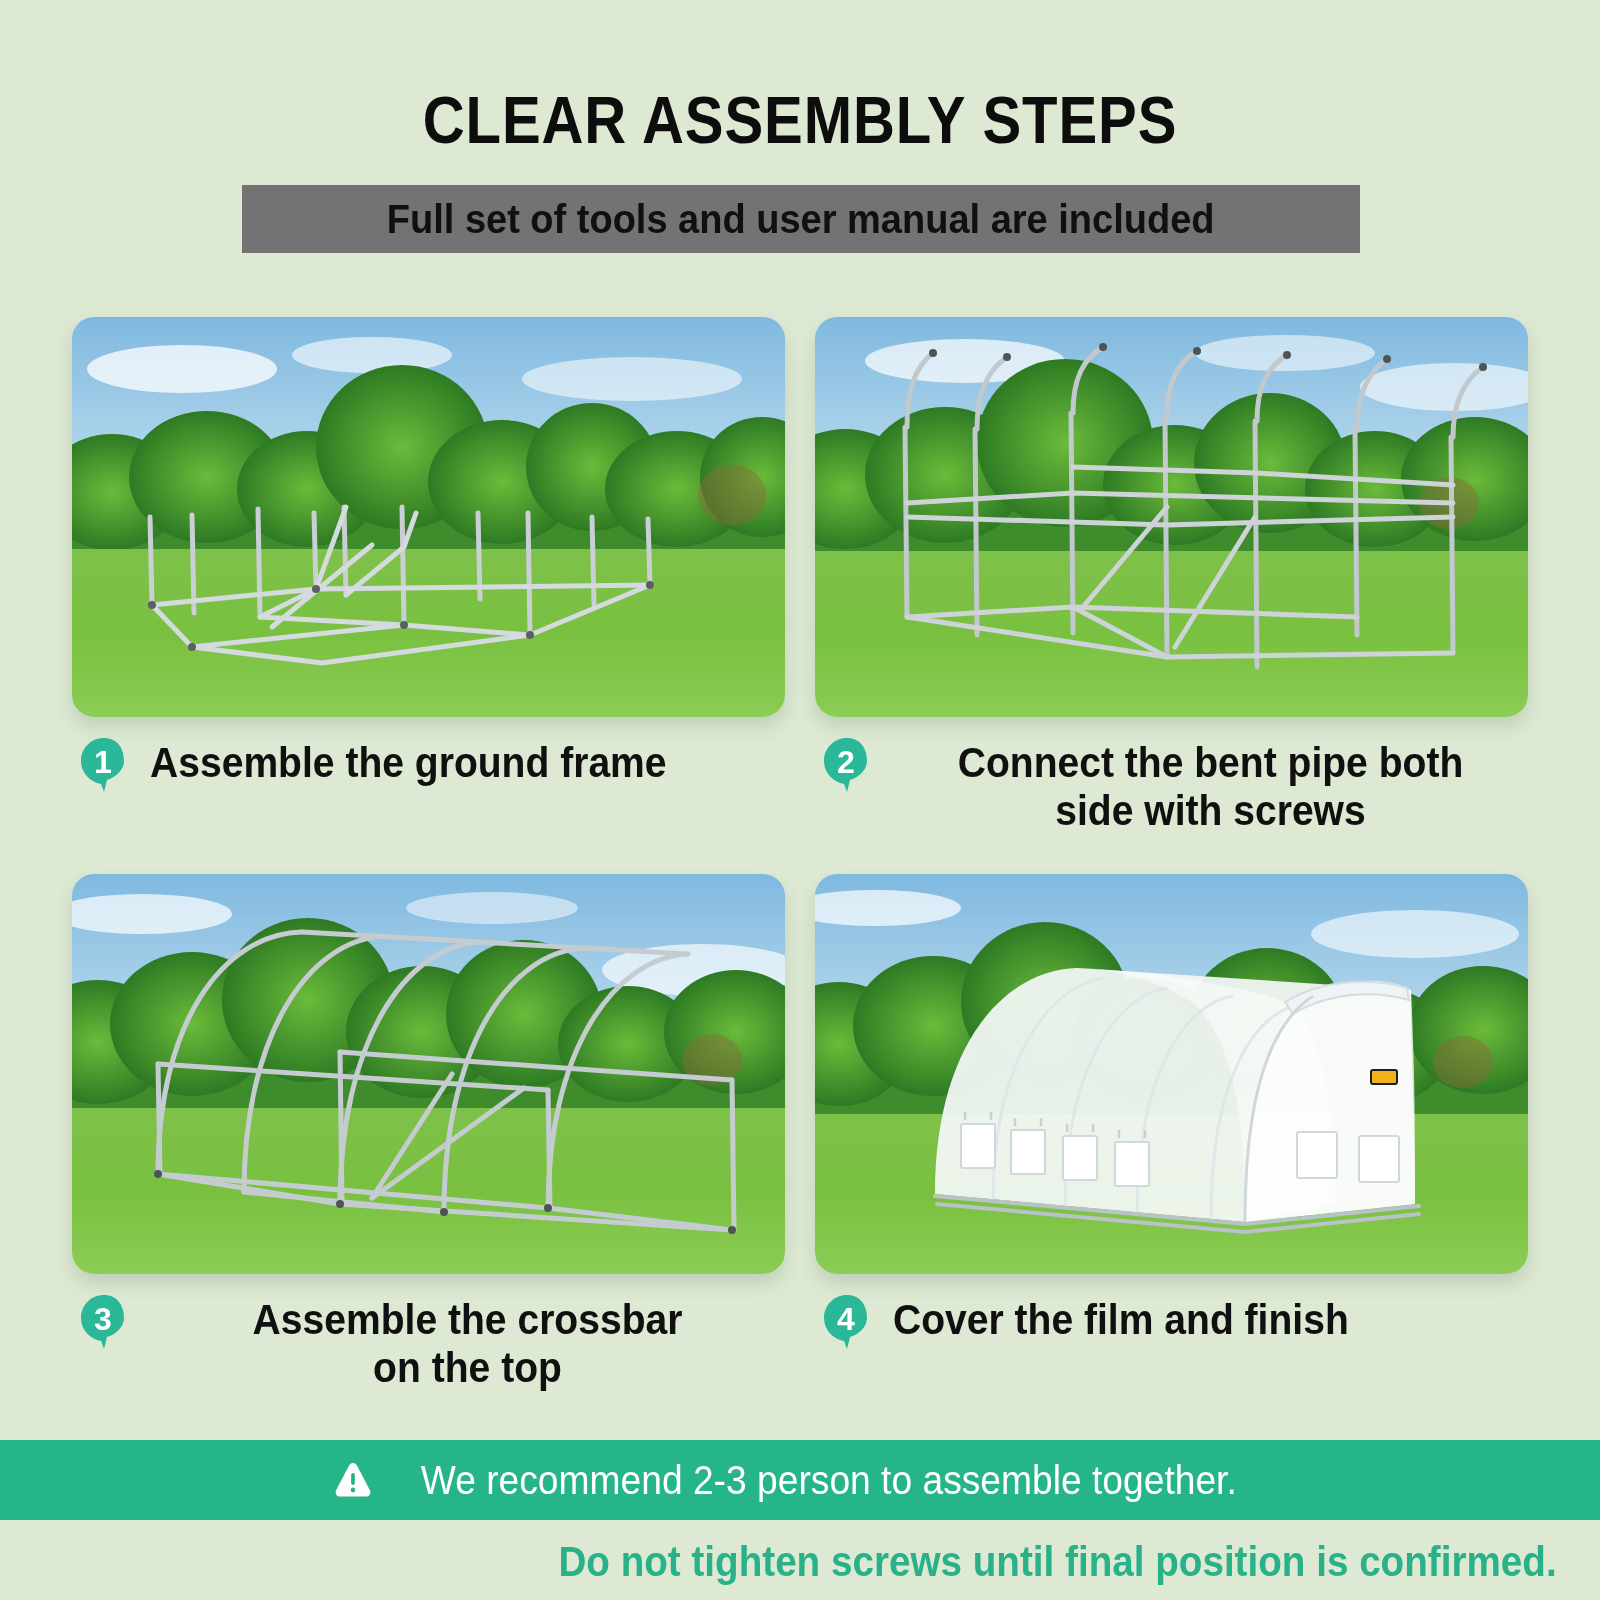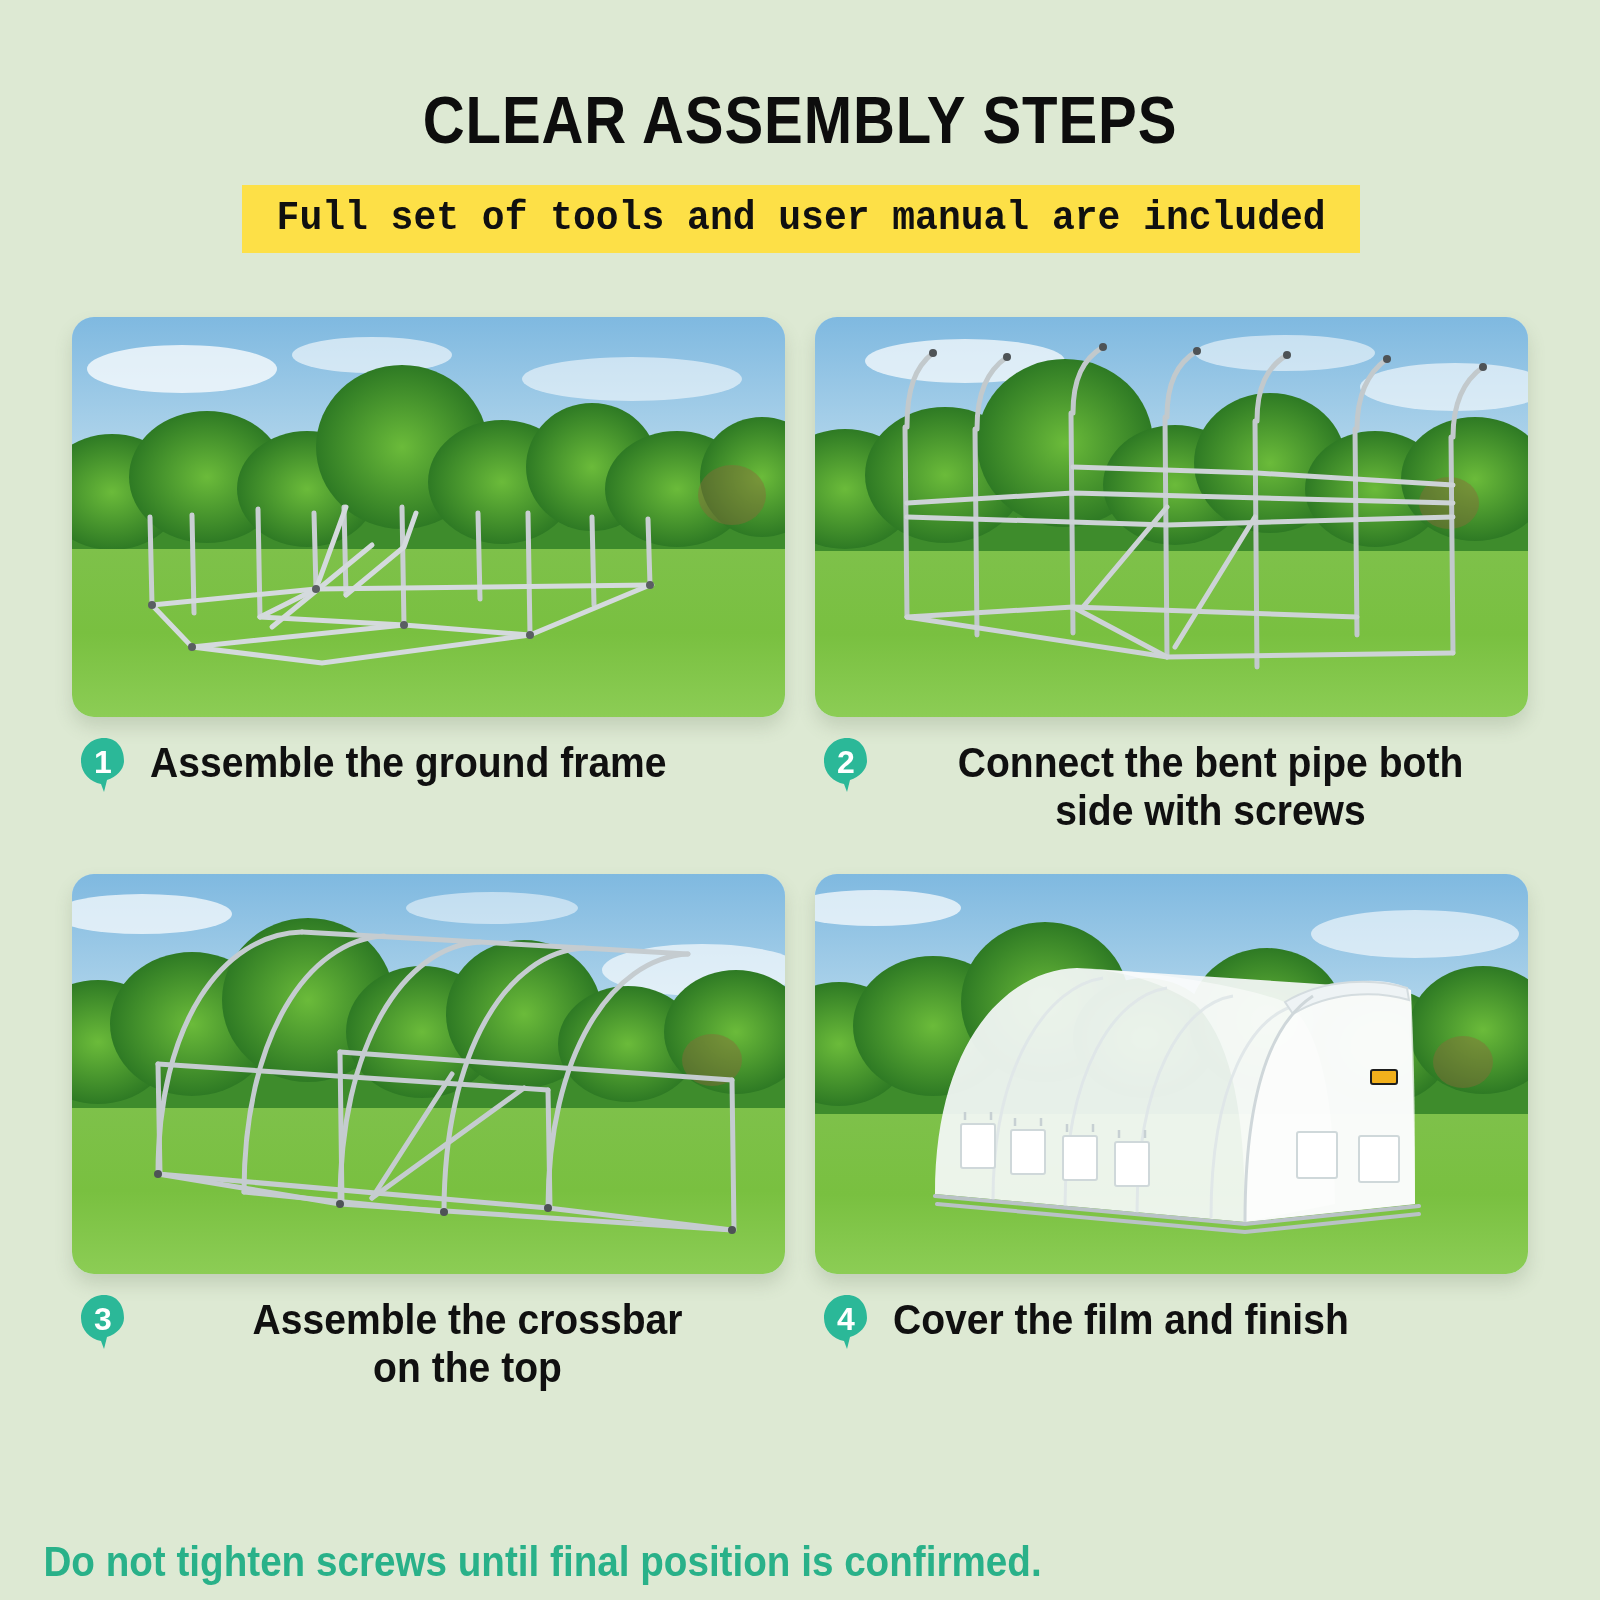--- a/index.html
+++ b/index.html
@@ -16,22 +16,22 @@
     position:absolute;left:0;right:0;top:42px;
     text-align:center;
     font-family:"Liberation Sans", sans-serif;
     font-weight:bold;font-size:66px;line-height:72px;
     letter-spacing:1px;color:#0d0d0d;
     transform:scaleX(.88);transform-origin:center top;
     white-space:nowrap;
   }
   .subbanner{
     position:absolute;left:242px;top:143px;width:1118px;height:68px;
-    background:#fde047;
-    display:flex;align-items:center;justify-content:center;font-family:Liberation Mono, monospace;
+    background:#737373;
+    display:flex;align-items:center;justify-content:center;
   }
   .subbanner span{
     font-weight:bold;font-size:40px;line-height:44px;color:#101010;
     transform:scaleX(.95);white-space:nowrap;
   }
 
   
   .grid{position:absolute;left:72px;top:275px;width:1456px;}
   .col{position:absolute;width:713px;}
   .col-l{left:0;}
@@ -68,21 +68,21 @@
     background:#26b588;
     display:flex;align-items:center;justify-content:center;
   }
   .noteband .warn{width:42px;height:40px;margin-right:16px;flex:0 0 auto;}
   .noteband .warn svg{display:block;width:42px;height:40px;}
   .noteband span{
     color:#ffffff;font-size:40px;line-height:44px;font-weight:normal;
     transform:scaleX(.93);white-space:nowrap;
   }
   .footnote{
-    position:absolute;left:0;right:0;top:1496px;text-align:left;
+    position:absolute;left:0;right:0;top:1496px;text-align:right;
     color:#29b189;font-weight:bold;font-size:42px;line-height:48px;
   }
   .footnote span{display:inline-block;transform:scaleX(.92);white-space:nowrap;}
 </style>
 </head>
 <body>
 
 <div class="page">
 
   <div class="title">CLEAR ASSEMBLY STEPS</div>
@@ -365,18 +365,29 @@
             <path d="M24 1C11 1 1 11 1 24c0 12 9 21 20 23l3 8 3-12c10-3 17-11 17-19C44 11 37 1 24 1z" fill="#2bb898"></path>
             <text x="23" y="36" text-anchor="middle" font-family="Liberation Sans, sans-serif" font-size="32" font-weight="bold" fill="#ffffff">4</text>
           </svg>
         </span>
         <div class="cap-text">Cover the film and finish</div>
       </div>
     </div>
 
   </div>
 
+  <div class="noteband">
+    <span class="warn">
+      <svg viewBox="0 0 42 40">
+        <path d="M21 3 C 23 3 24.5 4.2 25.4 5.8 L39 30 C 40.6 33 39.2 36.5 35.6 36.5 L6.4 36.5
+                 C 2.8 36.5 1.4 33 3 30 L16.6 5.8 C 17.5 4.2 19 3 21 3 Z" fill="#ffffff"></path>
+        <rect x="19" y="13" width="4" height="12" rx="2" fill="#26b588"></rect>
+        <circle cx="21" cy="30" r="2.4" fill="#26b588"></circle>
+      </svg>
+    </span>
+    <span>We recommend 2-3 person to assemble together.</span>
+  </div>
 
   <div class="footnote">
     <span>Do not tighten screws until final position is confirmed.</span>
   </div>
 
 </div>
 
 </body></html>

